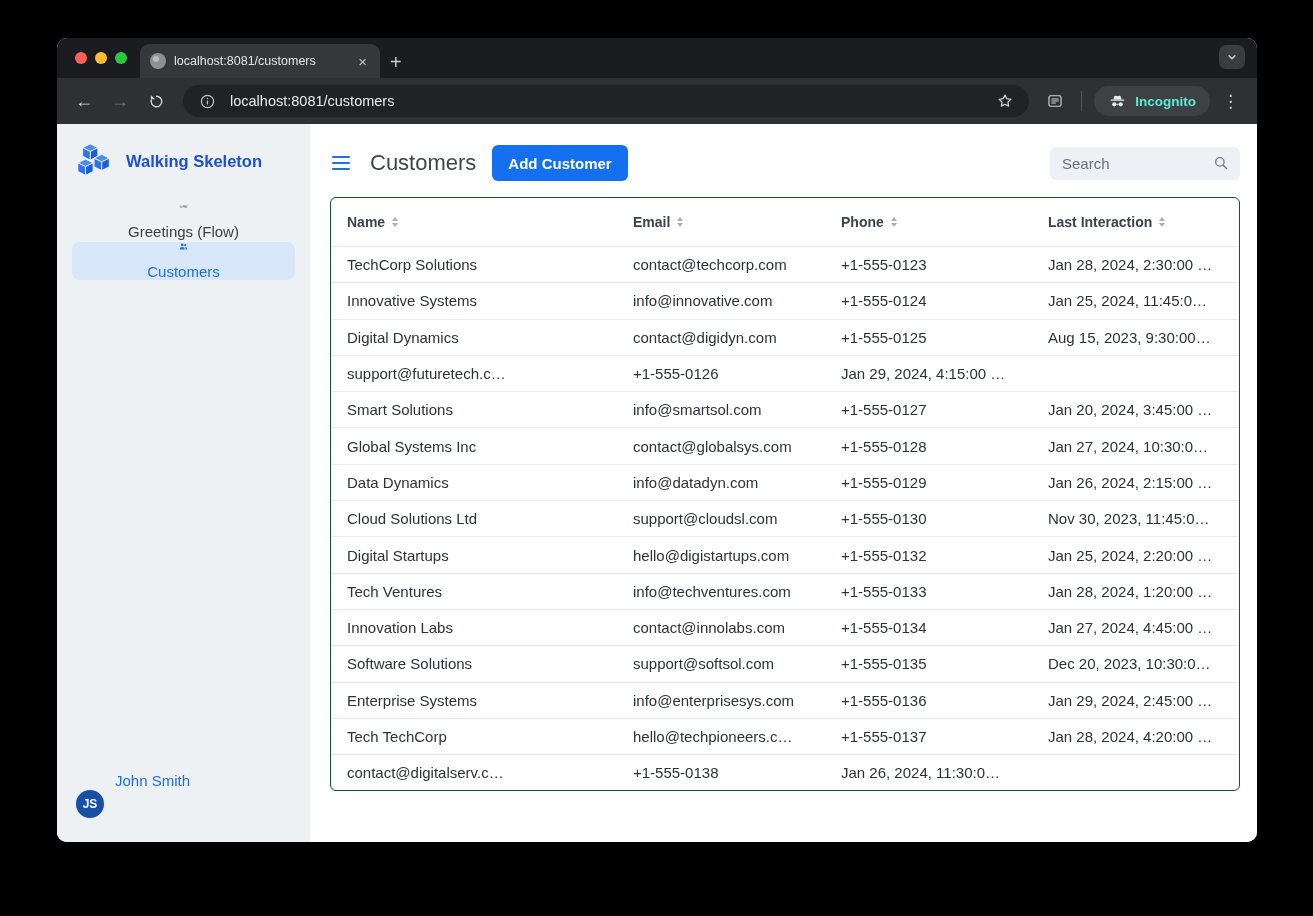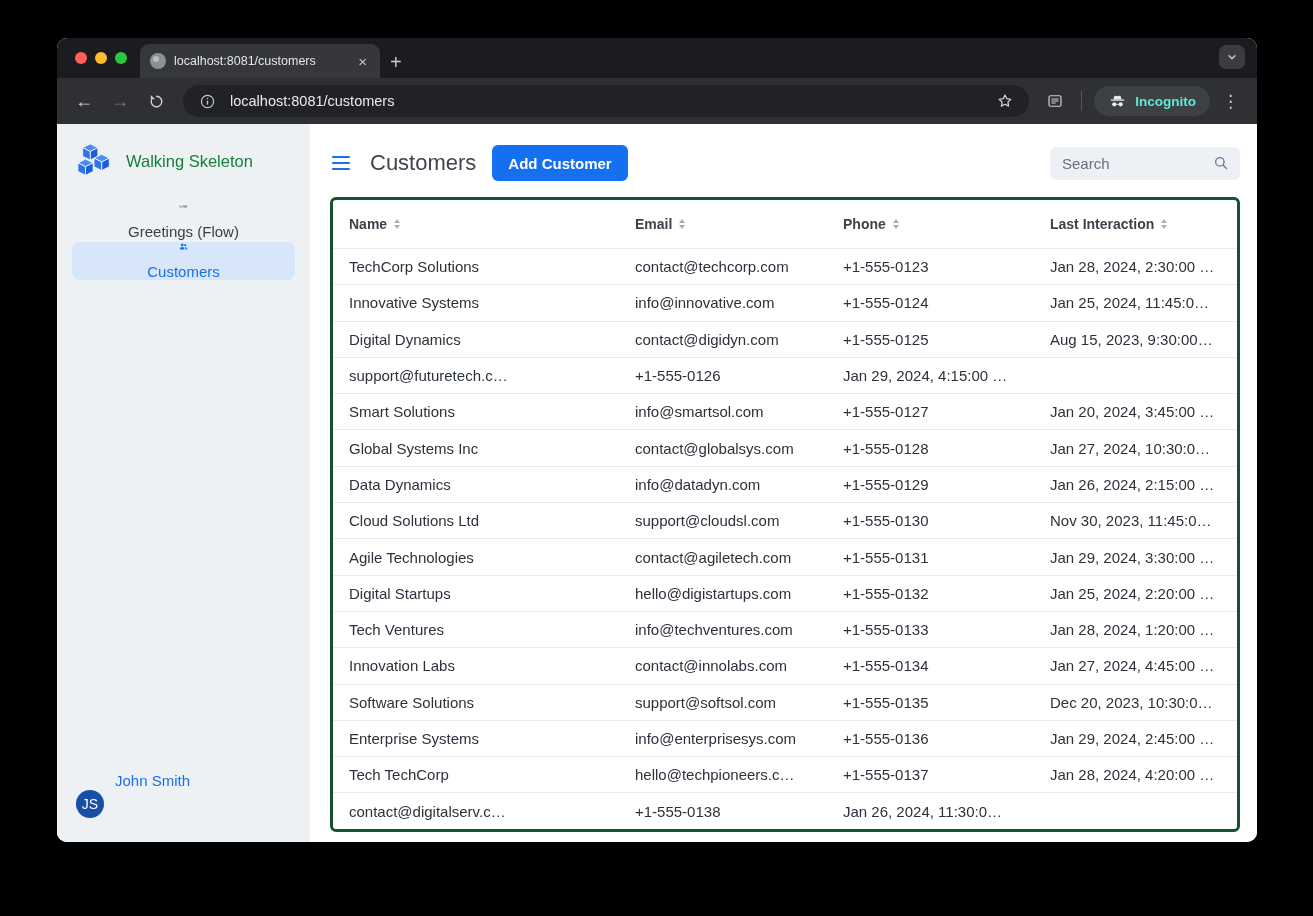--- a/index.html
+++ b/index.html
@@ -35,46 +35,46 @@
   .separator { width:1px; height:20px; background:#55575a; margin:0 6px; }
   .incog-chip { height:30px; background:#3e4144; border-radius:15px; display:flex; align-items:center;
                 gap:8px; padding:0 14px; color:#5eead4; font-size:13.5px; font-weight:700; }
   .dots { color:#cfd1d4; font-size:17px; letter-spacing:0; padding:0 6px; }
 
   
   .content { flex:1; display:flex; background:#fff; min-height:0; }
 
   .sidebar { width:253px; background:#eef1f4; display:flex; flex-direction:column; padding:16px 15px 20px; flex:0 0 auto; }
   .logo-row { display:flex; align-items:center; gap:12px; padding:2px 4px 0; }
-  .logo-title { font-size:16.5px; font-weight:400; color:#15803d; }
+  .logo-title { font-size:16.5px; font-weight:700; color:#1d4ed8; }
   .nav { margin-top:22px; display:flex; flex-direction:column; gap:2px; }
   .nav-item { display:flex; align-items:center; gap:12px; height:38px; padding:0 12px; border-radius:8px;
               font-size:15px; color:#3a3f44; cursor:default;flex-direction:column; }
   .nav-item.active { background:#d8e6f9; color:#1a6fea; font-weight:400; }
   .sidebar-spacer { flex:1; }
   .user-row { display:flex; align-items:center; gap:11px; padding:4px 4px; }
-  .avatar { width:28px; height:28px; border-radius:50%; background:#174ea6; color:#fff; font-size:14px;
-            font-weight:400; display:flex; align-items:center; justify-content:center;margin-top:48px; }
+  .avatar { width:28px; height:28px; border-radius:50%; background:#174ea6; color:#fff; font-size:12px;
+            font-weight:700; display:flex; align-items:center; justify-content:center;margin-top:48px; }
   .user-name { color:#1a6fea; font-size:15px; }
 
   .main { flex:1; display:flex; flex-direction:column; padding:21px 17px 0 20px; min-width:0; }
   .page-header { display:flex; align-items:center; gap:16px; height:36px; }
   .hamburger { display:flex; flex-direction:column; gap:3.5px; padding:4px 2px; }
   .hamburger span { display:block; width:18px; height:2.5px; background:#1a6fea; border-radius:2px; }
   .page-title { font-size:22px; font-weight:500; color:#3f454c; margin-left:2px; }
   .add-btn { background:#1570ef; color:#fff; font-size:15px; font-weight:700; border:none;
              border-radius:6px; height:36px; padding:0 16px; font-family:inherit; }
   .header-spacer { flex:1; }
   .search-box { width:190px; height:33px; background:#edf0f4; border-radius:6px; display:flex;
                 align-items:center; padding:0 10px 0 12px; }
   .search-box input { flex:1; border:none; outline:none; background:transparent; font-size:15px;
                       color:#b91c1c; font-family:inherit; min-width:0; }
   .search-box input::placeholder { color:#667085; }
 
-  .table-wrap { margin-top:16px; border:3px solid #14532d; border-radius:6px; overflow:hidden; background:#fff; }
+  .table-wrap { margin-top:16px; border:1px solid #14532d; border-radius:6px; overflow:hidden; background:#fff; }
   .thead, .trow { display:grid; grid-template-columns:286px 208px 207px 1fr; align-items:center; }
   .thead { height:48px; }
   .th { display:flex; align-items:center; gap:7px; padding-left:16px; font-size:14px; font-weight:700; color:#3c434b; }
   .sort { display:inline-flex; flex-direction:column; gap:2px; }
   .sort i.up { width:0; height:0; border-left:3.5px solid transparent; border-right:3.5px solid transparent;
                border-bottom:4px solid #a8aeb6; }
   .sort i.down { width:0; height:0; border-left:3.5px solid transparent; border-right:3.5px solid transparent;
                  border-top:4px solid #a8aeb6; }
   .trow { height:36.3px; border-top:1px solid #e9ebee; }
   .tcell { padding-left:16px; font-size:15px; color:#2c323b; white-space:nowrap; overflow:hidden; }
@@ -296,26 +296,20 @@
               <div class="tcell">+1-555-0129</div>
               <div class="tcell">Jan 26, 2024, 2:15:00 …</div>
             </div>
             <div class="trow">
               <div class="tcell">Cloud Solutions Ltd</div>
               <div class="tcell">support@cloudsl.com</div>
               <div class="tcell">+1-555-0130</div>
               <div class="tcell">Nov 30, 2023, 11:45:0…</div>
             </div>
             <div class="trow">
-              <div class="tcell">Agile Technologies</div>
-              <div class="tcell">contact@agiletech.com</div>
-              <div class="tcell">+1-555-0131</div>
-              <div class="tcell">Jan 29, 2024, 3:30:00 …</div>
-            </div>
-            <div class="trow">
               <div class="tcell">Digital Startups</div>
               <div class="tcell">hello@digistartups.com</div>
               <div class="tcell">+1-555-0132</div>
               <div class="tcell">Jan 25, 2024, 2:20:00 …</div>
             </div>
             <div class="trow">
               <div class="tcell">Tech Ventures</div>
               <div class="tcell">info@techventures.com</div>
               <div class="tcell">+1-555-0133</div>
               <div class="tcell">Jan 28, 2024, 1:20:00 …</div>

